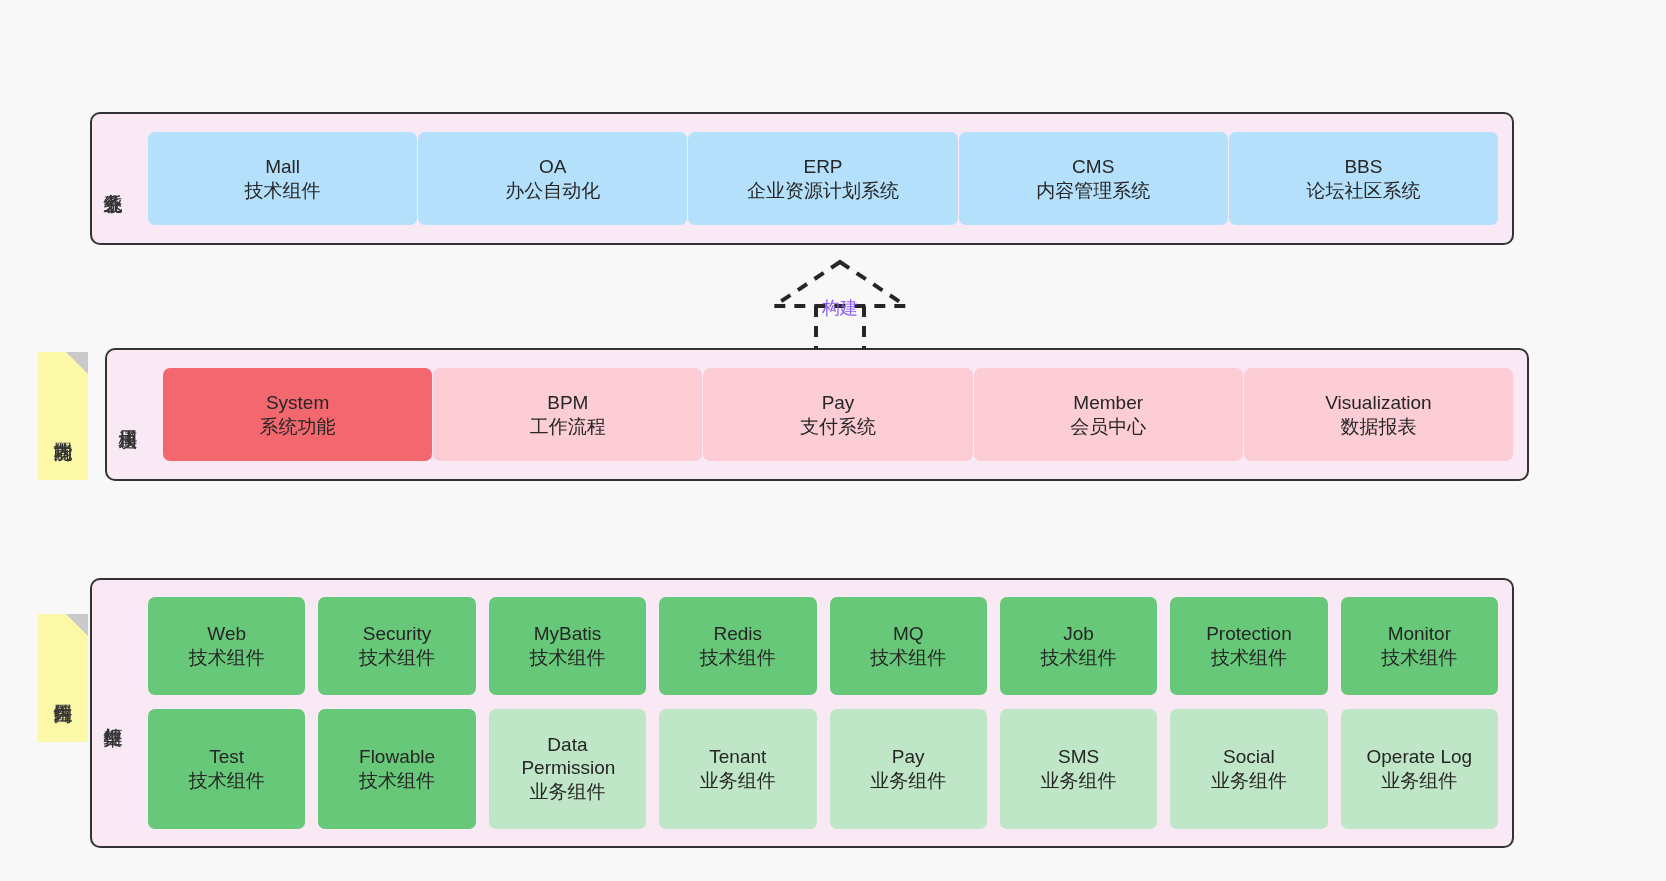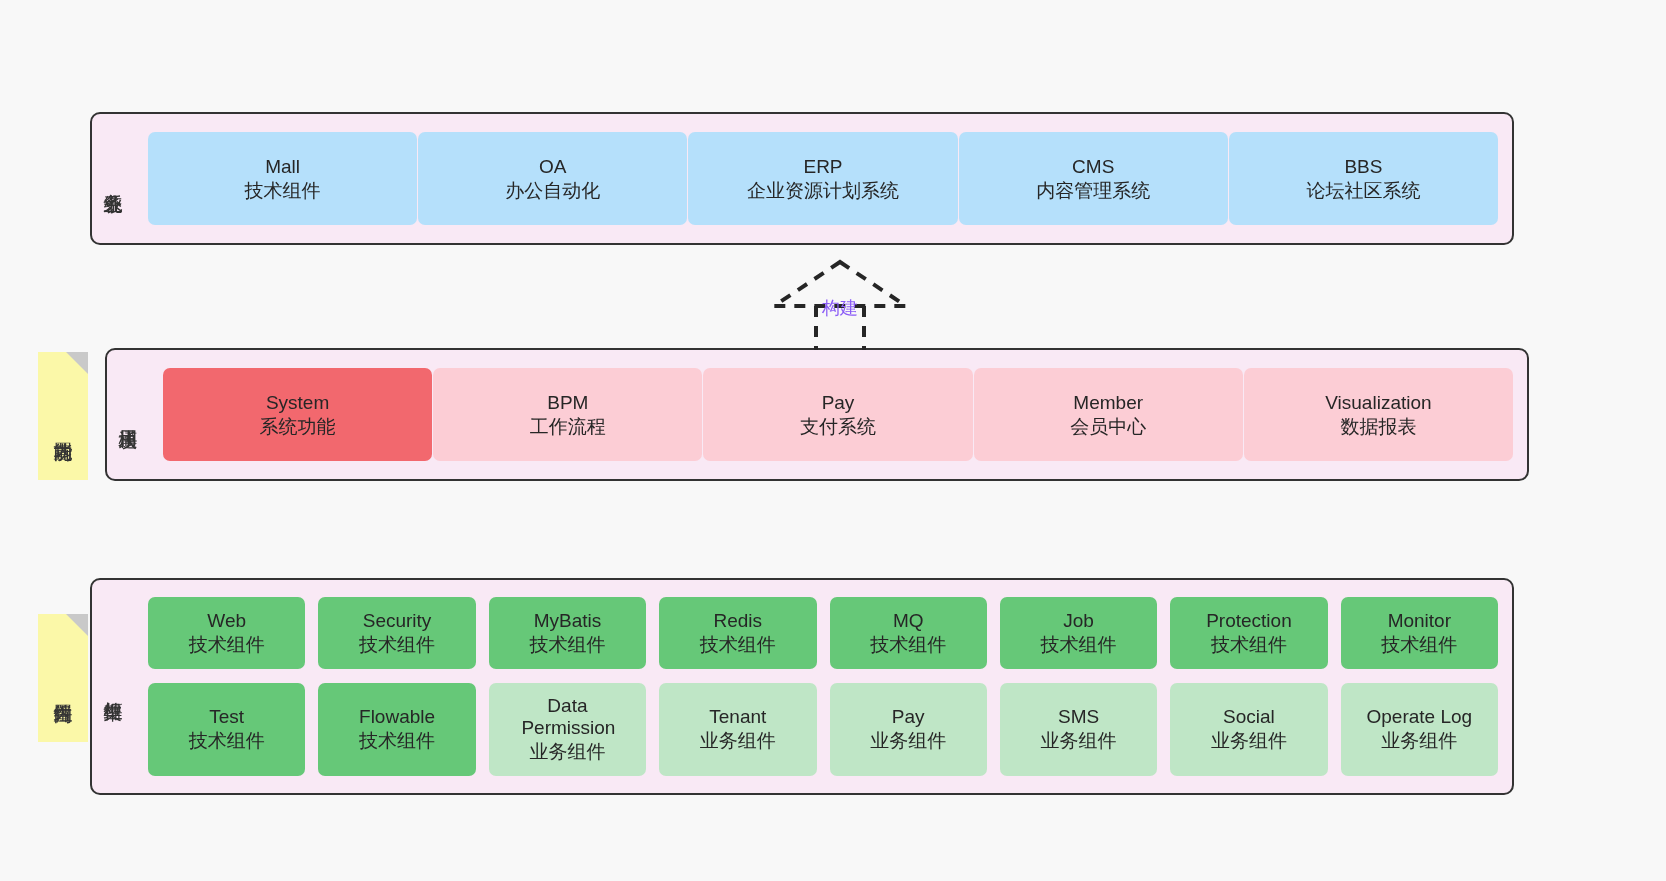--- a/index.html
+++ b/index.html
@@ -200,21 +200,21 @@
       </div>
     </div>
   </div>
 
 
   <div class="note" style="left:38px; top:614px; width:50px; height:128px;">
     <span class="fold"></span>
     <span>内置组件</span>
   </div>
 
-  <div class="layer" id="layer-3" style="left:90px; top:578px; width:1424px; height:217px;">
+  <div class="layer" id="layer-3" style="left:90px; top:578px; width:1424px; height:270px;">
     <div class="layer-title">框架组件</div>
     <div class="layer-body" style="gap:14px; padding:17px 14px;">
 
       <div class="row" style="gap:13px;">
         <div class="card c-green">
           <span class="c-en">Web</span>
           <span class="c-cn">技术组件</span>
         </div>
         <div class="card c-green">
           <span class="c-en">Security</span>

